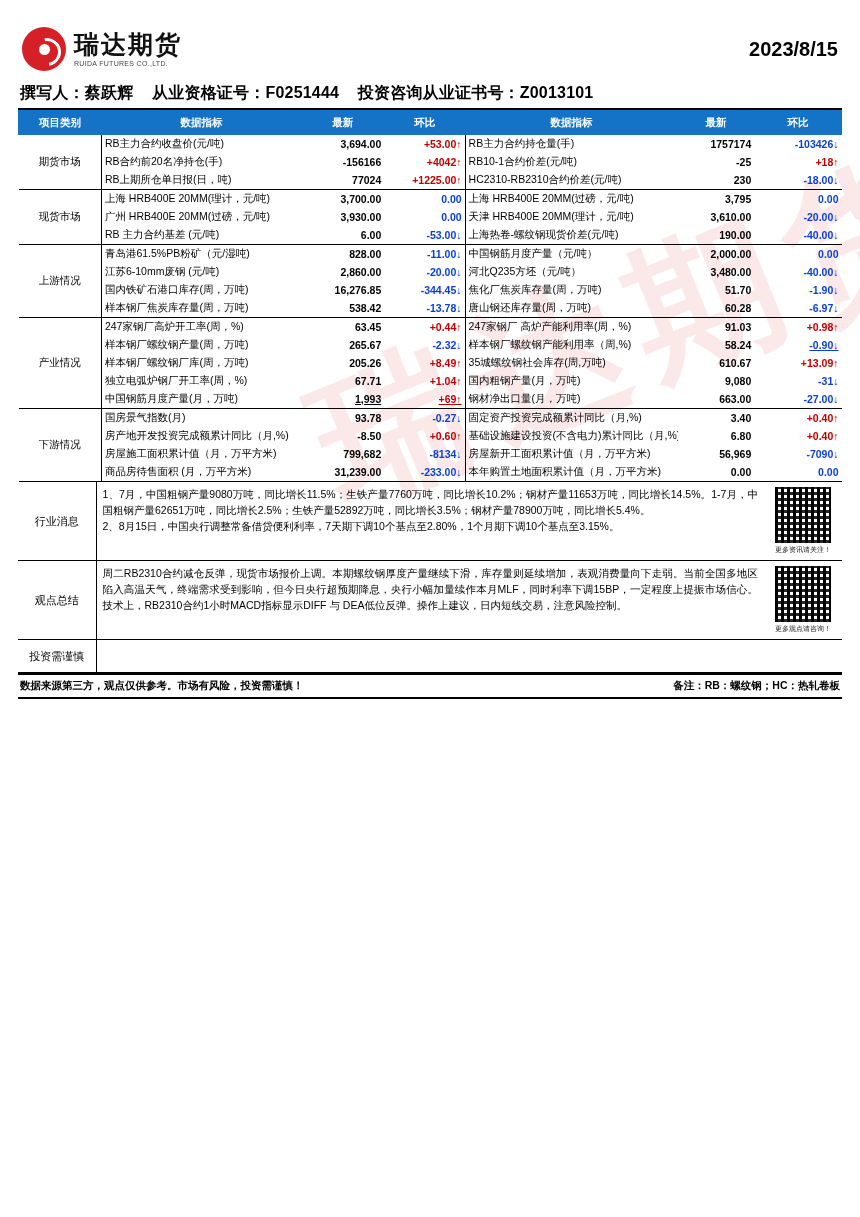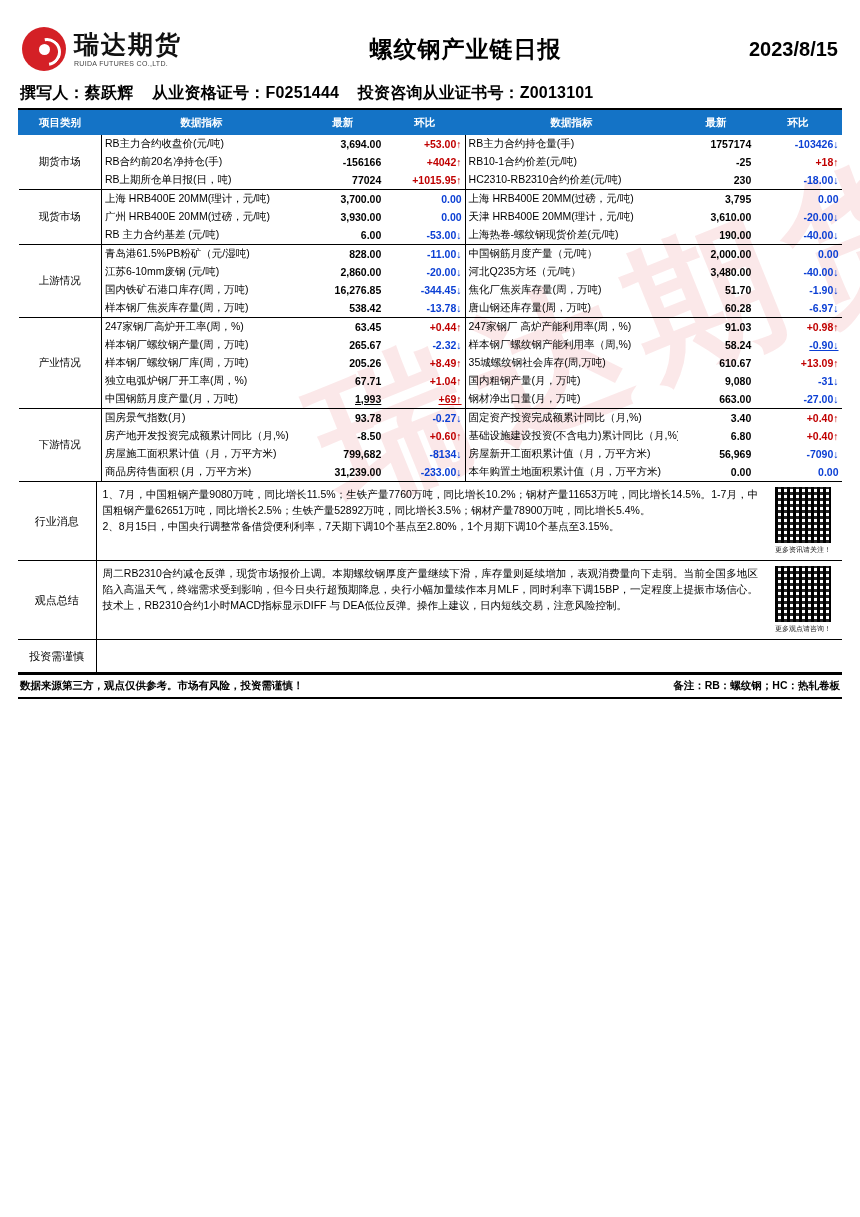--- a/index.html
+++ b/index.html
@@ -62,21 +62,20 @@
   <div class="sheet">
 
     <div class="header">
       <div class="brand">
         <div class="logo-mark"></div>
         <div class="logo-text">
           <div class="logo-cn">瑞达期货</div>
           <div class="logo-en">RUIDA FUTURES CO.,LTD.</div>
         </div>
       </div>
-      <div class="doc-title">螺纹钢产业链日报</div>
       <div class="doc-date">2023/8/15</div>
     </div>
 
     <div class="byline">
       <span>撰写人：蔡跃辉</span>
       <span>从业资格证号：F0251444</span>
       <span>投资咨询从业证书号：Z0013101</span>
     </div>
 
     <table class="main">
@@ -114,21 +113,21 @@
             <td class="lbl" style="border-bottom: none;">RB合约前20名净持仓(手)</td>
             <td class="val" style="border-bottom: none;">-156166</td>
             <td class="chg up" style="border-bottom: none;">+4042↑</td>
             <td class="lbl" style="border-bottom: none; border-left: 1px solid rgb(0, 0, 0);">RB10-1合约价差(元/吨)</td>
             <td class="val" style="border-bottom: none;">-25</td>
             <td class="chg up" style="border-bottom: none;">+18↑</td>
           </tr>
           <tr>
             <td class="lbl" style="border-bottom: 1px solid rgb(0, 0, 0);">RB上期所仓单日报(日，吨)</td>
             <td class="val" style="border-bottom: 1px solid rgb(0, 0, 0);">77024</td>
-            <td class="chg up" style="border-bottom: 1px solid rgb(0, 0, 0);">+1015.95↑</td>
+            <td class="chg up" style="border-bottom: 1px solid rgb(0, 0, 0);">+1225.00↑</td>
             <td class="lbl" style="border-bottom: 1px solid rgb(0, 0, 0); border-left: 1px solid rgb(0, 0, 0);">HC2310-RB2310合约价差(元/吨)</td>
             <td class="val" style="border-bottom: 1px solid rgb(0, 0, 0);">230</td>
             <td class="chg down" style="border-bottom: 1px solid rgb(0, 0, 0);">-18.00↓</td>
           </tr>
           <tr>
             <td class="cat" rowspan="3" style="border-bottom: 1px solid rgb(0, 0, 0); border-right: 1px solid rgb(0, 0, 0);">现货市场</td>
             <td class="lbl" style="border-bottom: none;">上海 HRB400E 20MM(理计，元/吨)</td>
             <td class="val" style="border-bottom: none; margin-top: 36px;">3,700.00</td>
             <td class="chg flat" style="border-bottom: none;">0.00</td>
             <td class="lbl" style="border-bottom: none; border-left: 1px solid rgb(0, 0, 0);">上海 HRB400E 20MM(过磅，元/吨)</td>

